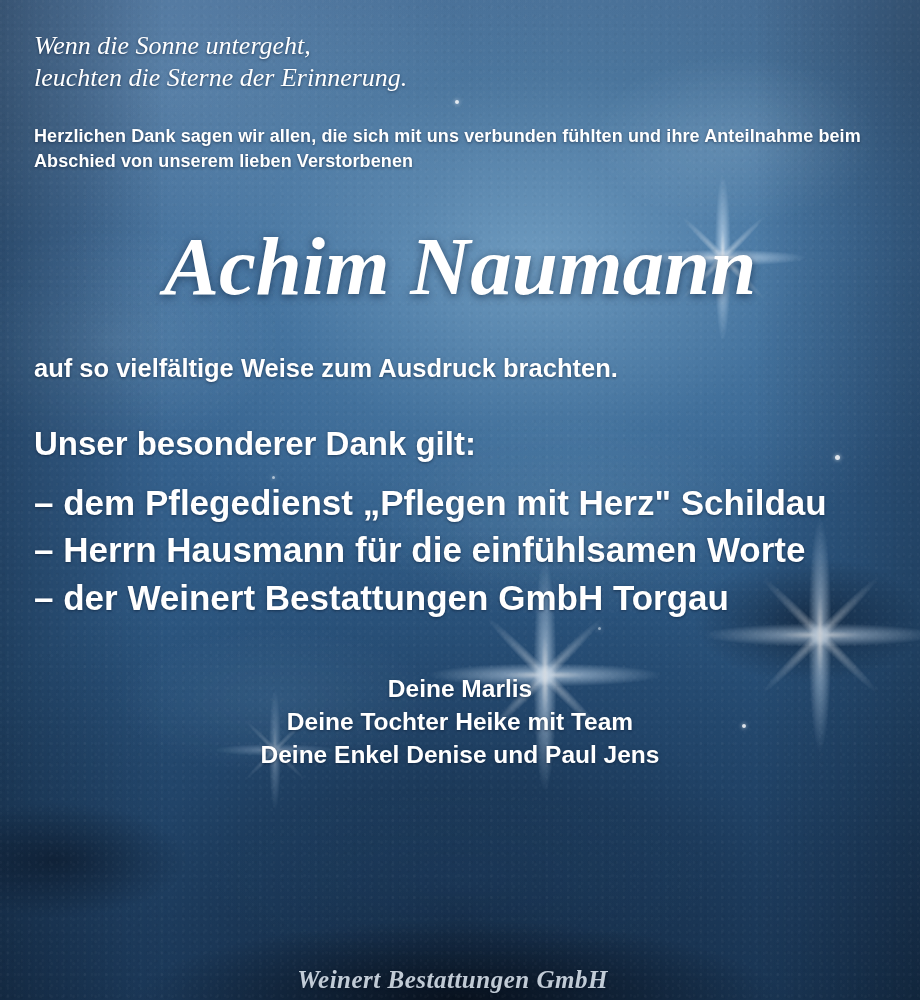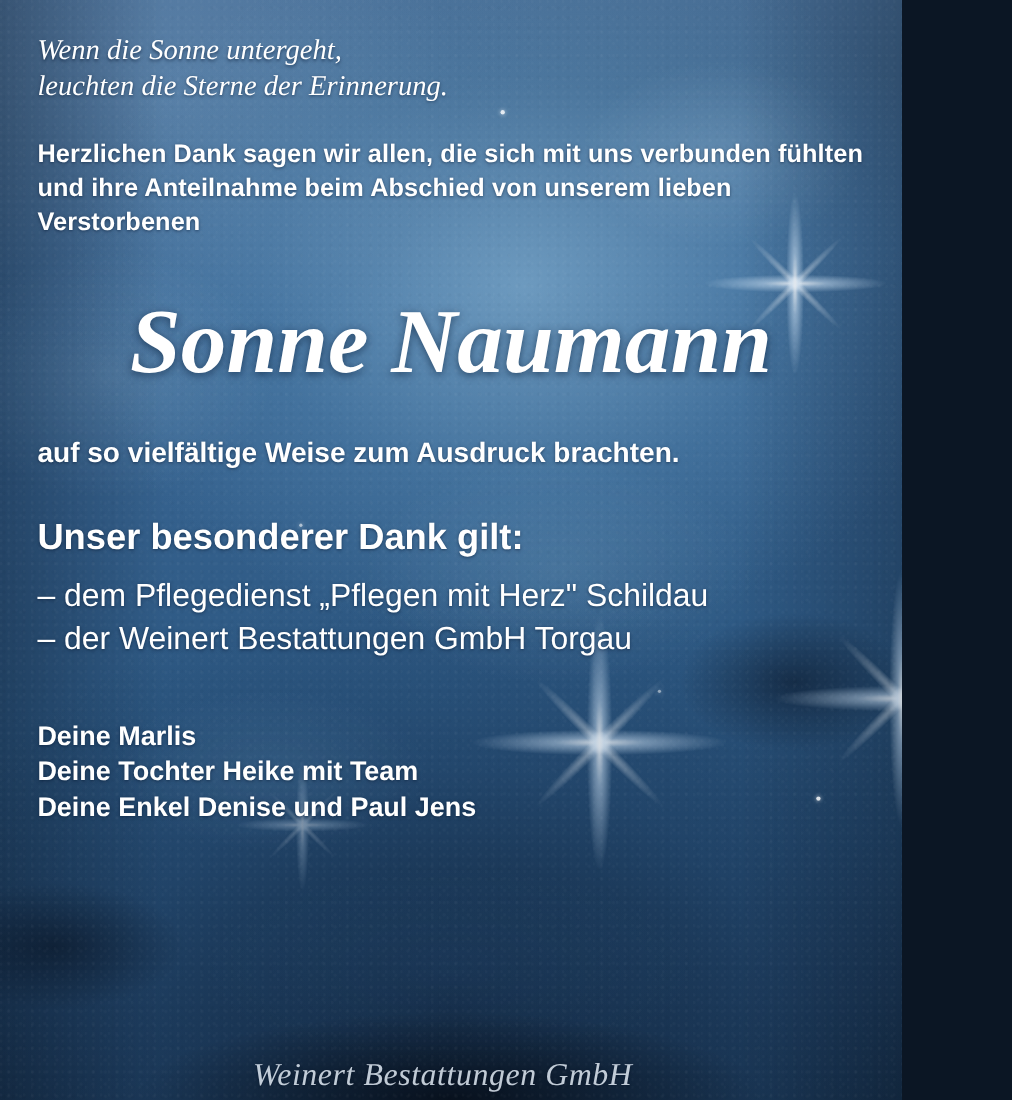--- a/index.html
+++ b/index.html
@@ -9,21 +9,21 @@
   }
   body {
     width: 920px;
     height: 1000px;
     overflow: hidden;
     font-family: "Liberation Sans", sans-serif;
   }
 
   .card {
     position: relative;
-    width: 820px;
+    width: 920px;
     height: 1000px;
     overflow: hidden;
     background:
       radial-gradient(ellipse 70% 45% at 58% 26%, rgba(150,195,225,0.55) 0%, rgba(110,165,205,0.22) 42%, rgba(40,80,120,0.0) 72%),
       radial-gradient(ellipse 55% 38% at 18% 8%, rgba(120,160,200,0.40) 0%, rgba(60,100,145,0.10) 60%, rgba(20,50,85,0) 80%),
       radial-gradient(ellipse 80% 50% at 50% 92%, rgba(18,38,62,0.85) 0%, rgba(28,58,92,0.45) 45%, rgba(40,80,120,0) 78%),
       linear-gradient(175deg, #4a6f96 0%, #41688f 12%, #3b6895 28%, #34608c 45%, #2c5781 62%, #244a70 78%, #1d3c5d 90%, #16304b 100%);
   }
 
   
@@ -118,21 +118,21 @@
     font-family: "Liberation Serif", serif;
     font-style: italic;
     font-size: 26px;
     line-height: 1.24;
     text-shadow: 0 1px 3px rgba(0,20,45,0.55);
     margin-bottom: 30px;
   }
   .motto div { white-space: pre; }
 
   .thanks {
-    font-size: 23px;
+    font-size: 18px;
     font-weight: bold;
     line-height: 1.34;
     letter-spacing: 0.1px;
     text-shadow: 0 1px 3px rgba(0,20,45,0.55);
   }
 
   .name {
     font-family: "Liberation Serif", serif;
     font-style: italic;
     font-weight: bold;
@@ -154,48 +154,49 @@
     font-size: 33px;
     font-weight: bold;
     text-shadow: 0 1px 3px rgba(0,20,45,0.55);
     margin-bottom: 16px;
   }
 
   .thanks-list {
     list-style: none;
     margin: 0;
     padding: 0;
-    font-size: 29px;
-    font-weight: normal;
+    font-size: 35px;
+    font-weight: bold;
     line-height: 1.36;
     text-shadow: 0 1px 3px rgba(0,20,45,0.55);
   }
 
   .closing {
     margin-top: 52px;
     font-size: 24.5px;
     font-weight: bold;
     text-shadow: 0 1px 3px rgba(0,20,45,0.55);
   }
   .closing .fam {
     margin-top: 20px;
     line-height: 1.33;
+    text-align: center;
   }
 
   .footer {
     position: absolute;
     left: 0;
     right: 15px;
     bottom: 6px;
     text-align: center;
     z-index: 6;
     font-family: "Liberation Serif", serif;
     font-style: italic;
-    font-weight: normal;
-    font-size: 29px;
+    font-weight: bold;
+    font-size: 25px;
     color: #e9f2fb;
     opacity: 0.82;
     letter-spacing: 0.5px;
     text-shadow: 0 1px 3px rgba(0,15,35,0.6);
   }
 </style>
 </head>
 <body>
 
 <div class="card">
@@ -233,28 +234,29 @@
 
   <div class="content">
 
     <div class="motto">
       <div>Wenn die Sonne untergeht,</div>
       <div>leuchten die Sterne der Erinnerung.</div>
     </div>
 
     <div class="thanks">Herzlichen Dank sagen wir allen, die sich mit uns verbunden fühlten und ihre Anteilnahme beim Abschied von unserem lieben Verstorbenen</div>
 
-    <div class="name">Sonne Naumann</div>
+    <div class="name">Achim Naumann</div>
 
     <div class="line-expr">auf so vielfältige Weise zum Ausdruck brachten.</div>
 
     <div class="special-head">Unser besonderer Dank gilt:</div>
 
     <ul class="thanks-list">
       <li>– dem Pflegedienst „Pflegen mit Herz" Schildau</li>
+      <li>– Herrn Hausmann für die einfühlsamen Worte</li>
       <li>– der Weinert Bestattungen GmbH Torgau</li>
     </ul>
 
     <div class="closing">
       <div class="fam">
         <div>Deine Marlis</div>
         <div>Deine Tochter Heike mit Team</div>
         <div>Deine Enkel Denise und Paul Jens</div>
       </div>
     </div>

